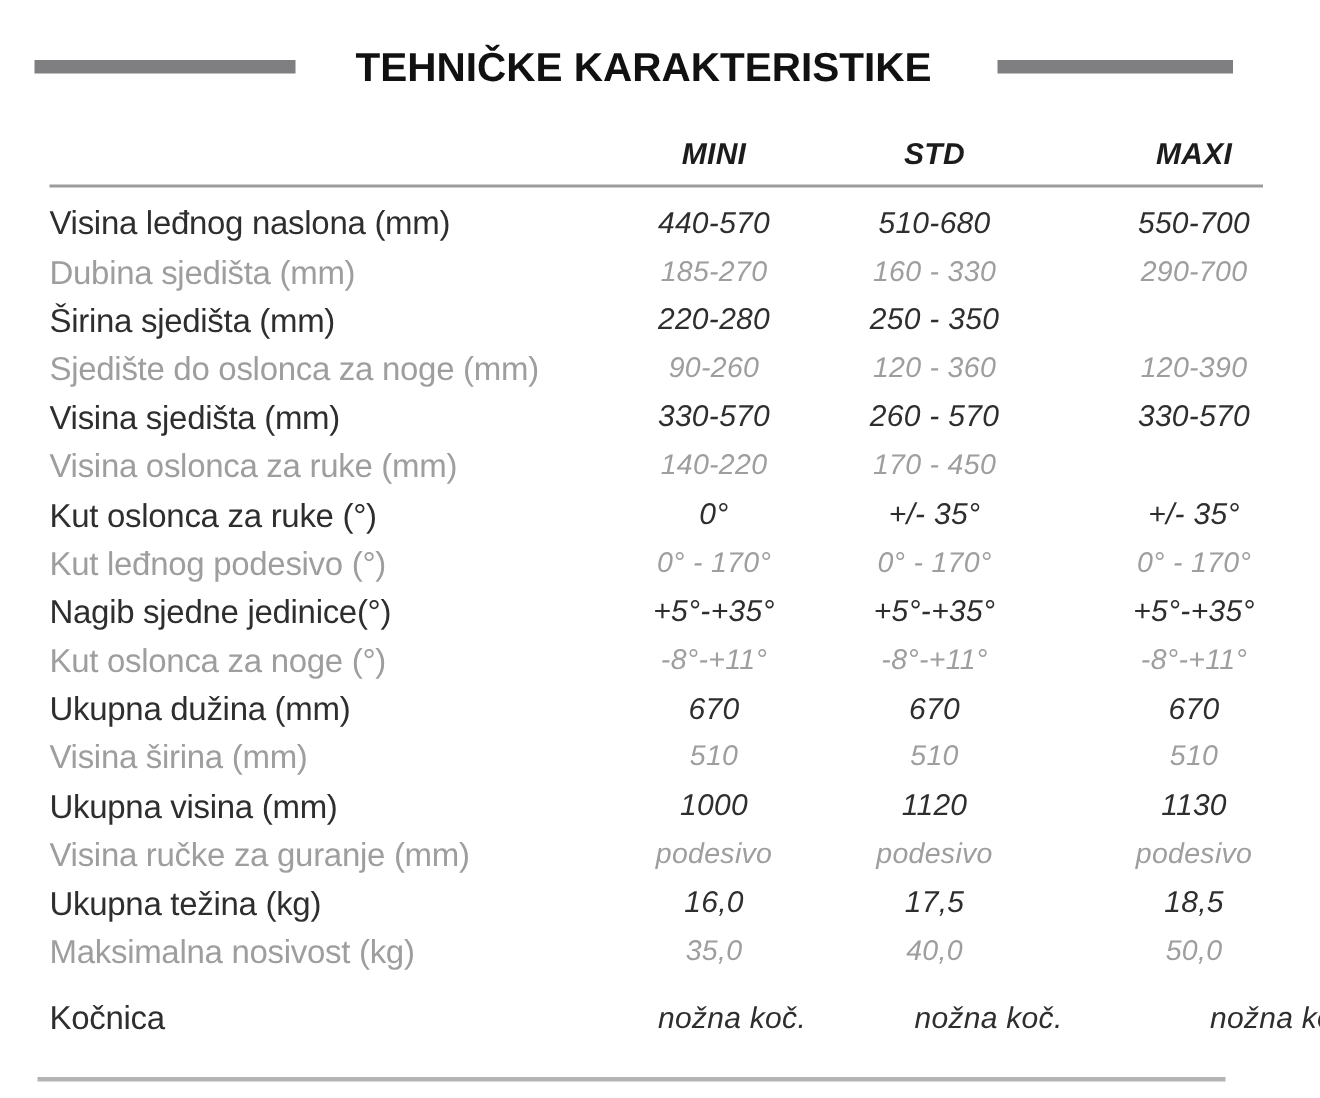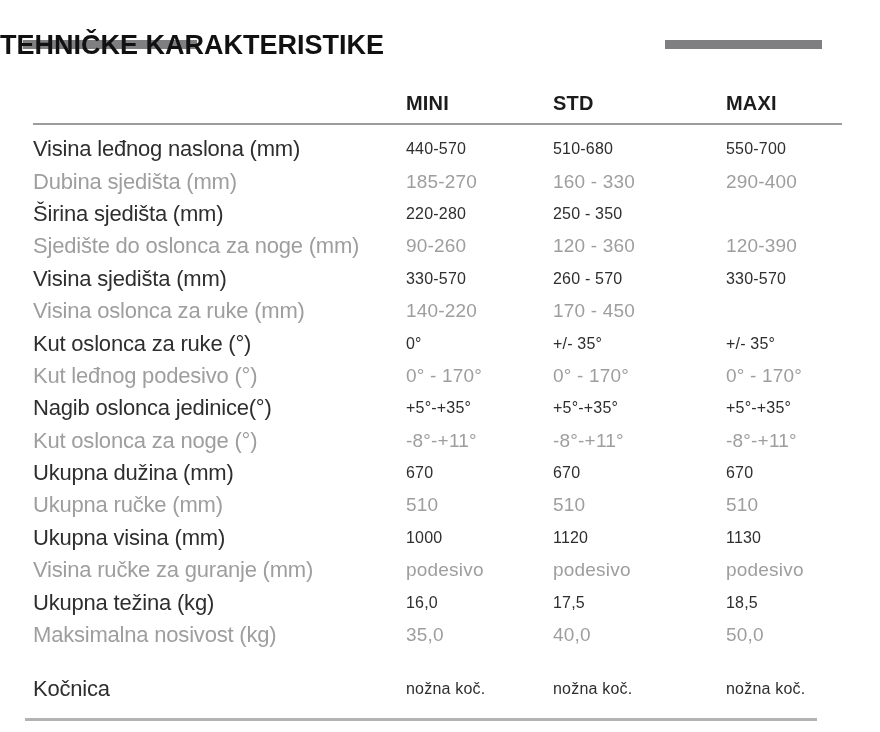--- a/index.html
+++ b/index.html
@@ -27,36 +27,37 @@
     height: 9px;
     background: var(--title_bar);
   }
   .title-bar.left  { left: 23px;  top: 40px; width: 174px; }
   .title-bar.right { left: 665px; top: 40px; width: 157px; }
   .page-title {
     position: absolute;
     top: 30px;
     left: 0;
     width: 858px;
+    text-align: center;
     font-size: 27px;
     font-weight: bold;
     letter-spacing: 0px;
     color: var(--title_color);
     white-space: nowrap;
   }
 
   
   .grid {
     display: grid;
     grid-template-columns: 373px 140px 7px 140px 33px 140px;
     margin-left: 33px;
     align-items: center;
   }
   .cell.label { text-align: left; }
-  .cell.val, .cell.colhead { text-align: left; }
+  .cell.val, .cell.colhead { text-align: center; font-style: italic; }
 
   
   .col-headers {
     position: absolute;
     top: 86px;
     left: 0;
     right: 0;
     height: 34px;
   }
   .col-headers .colhead {
@@ -85,29 +86,29 @@
   }
 
   
   .table-body {
     position: absolute;
     top: 133px;
     left: 0;
     right: 11px;
   }
   .row { height: 32.4px; }
-  .row.final { margin-top: 22px; }
+  .row.final { margin-top: 12px; gap: 12px; }
   .row .label {
     font-size: 22px;
     font-weight: 300;
     letter-spacing: -0.2px;
     white-space: nowrap;
   }
   .row .val {
-    font-size: 16px;
+    font-size: 20px;
     font-weight: 300;
     letter-spacing: 0.2px;
     white-space: nowrap;
   }
   .row.dark  .label, .row.dark  .val { color: var(--text_dark); }
   .row.muted .label, .row.muted .val { color: var(--text_muted); }
   .row.muted .val { font-size: 19px; }
 </style>
 </head>
 <body>
@@ -138,21 +139,21 @@
     <div></div>
     <div class="cell val">550-700</div>
   </div>
 
   <div class="grid row muted">
     <div class="cell label">Dubina sjedišta (mm)</div>
     <div class="cell val">185-270</div>
     <div></div>
     <div class="cell val">160 - 330</div>
     <div></div>
-    <div class="cell val">290-400</div>
+    <div class="cell val">290-700</div>
   </div>
 
   <div class="grid row dark">
     <div class="cell label">Širina sjedišta (mm)</div>
     <div class="cell val">220-280</div>
     <div></div>
     <div class="cell val">250 - 350</div>
     <div></div>
   </div>
 
@@ -194,21 +195,21 @@
   <div class="grid row muted">
     <div class="cell label">Kut leđnog podesivo (°)</div>
     <div class="cell val">0° - 170°</div>
     <div></div>
     <div class="cell val">0° - 170°</div>
     <div></div>
     <div class="cell val">0° - 170°</div>
   </div>
 
   <div class="grid row dark">
-    <div class="cell label">Nagib oslonca jedinice(°)</div>
+    <div class="cell label">Nagib sjedne jedinice(°)</div>
     <div class="cell val">+5°-+35°</div>
     <div></div>
     <div class="cell val">+5°-+35°</div>
     <div></div>
     <div class="cell val">+5°-+35°</div>
   </div>
 
   <div class="grid row muted">
     <div class="cell label">Kut oslonca za noge (°)</div>
     <div class="cell val">-8°-+11°</div>
@@ -221,21 +222,21 @@
   <div class="grid row dark">
     <div class="cell label">Ukupna dužina (mm)</div>
     <div class="cell val">670</div>
     <div></div>
     <div class="cell val">670</div>
     <div></div>
     <div class="cell val">670</div>
   </div>
 
   <div class="grid row muted">
-    <div class="cell label">Ukupna ručke (mm)</div>
+    <div class="cell label">Visina širina (mm)</div>
     <div class="cell val">510</div>
     <div></div>
     <div class="cell val">510</div>
     <div></div>
     <div class="cell val">510</div>
   </div>
 
   <div class="grid row dark">
     <div class="cell label">Ukupna visina (mm)</div>
     <div class="cell val">1000</div>

